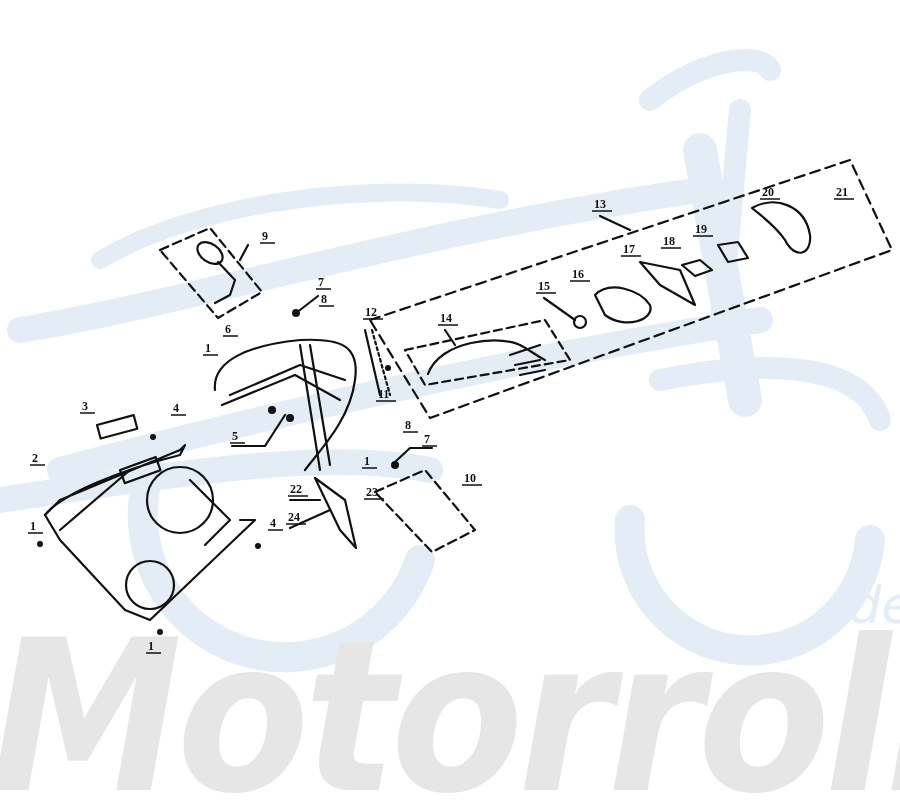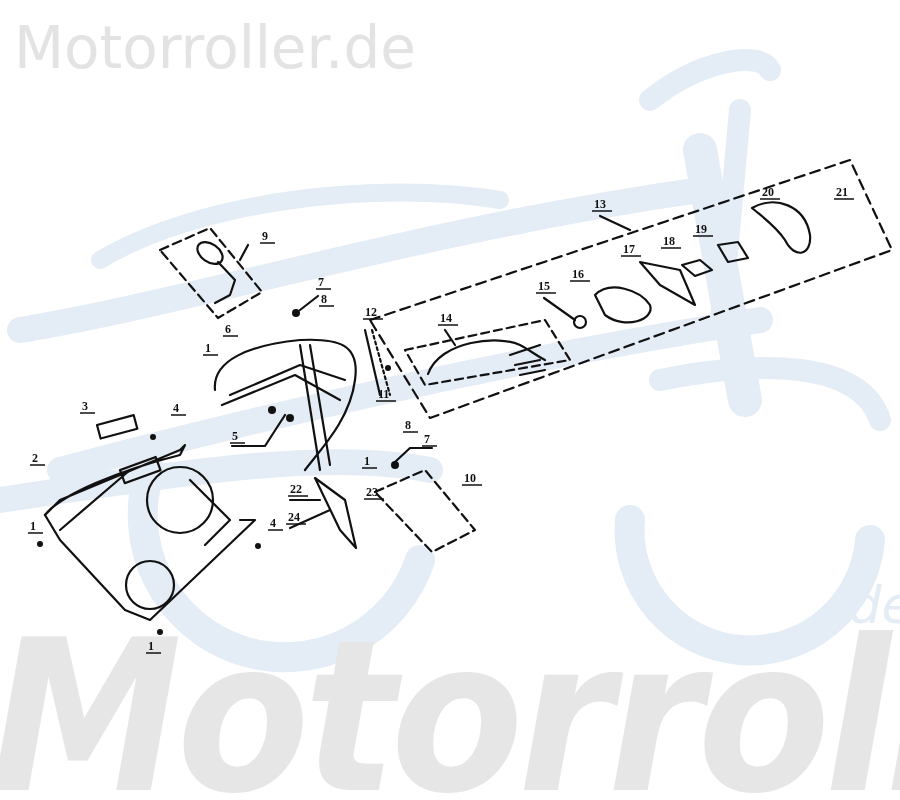--- a/index.html
+++ b/index.html
@@ -23,21 +23,20 @@
       <path d="M700 150 L 745 400" stroke-width="34"></path>
       <path d="M650 100 C 700 60, 760 50, 770 70" stroke-width="22"></path>
       <path d="M740 110 L 720 330" stroke-width="22"></path>
       <path d="M150 470 A 140 140 0 0 0 420 560" stroke-width="30"></path>
       <path d="M630 520 A 120 120 0 0 0 870 540" stroke-width="30"></path>
       <path d="M660 380 C 760 360, 860 360, 880 420" stroke-width="22"></path>
       <path d="M100 260 C 200 200, 380 180, 500 200" stroke-width="18"></path>
     </g>
   </svg>
 
-  <div class="wm-top">Motorroller.de</div>
   <div class="wm-big">Motorroller</div>
   <div class="wm-de">.de</div>
 
   <svg class="layer" width="900" height="800">
     <g fill="none" stroke="#111" stroke-width="2.2" stroke-linejoin="round" stroke-linecap="round">
 
       <path d="M370 320 L 850 160 L 892 250 L 430 418 Z" stroke-dasharray="10 6"></path>
 
       <path d="M405 350 L 545 320 L 570 360 L 425 385 Z" stroke-dasharray="8 5"></path>
 

